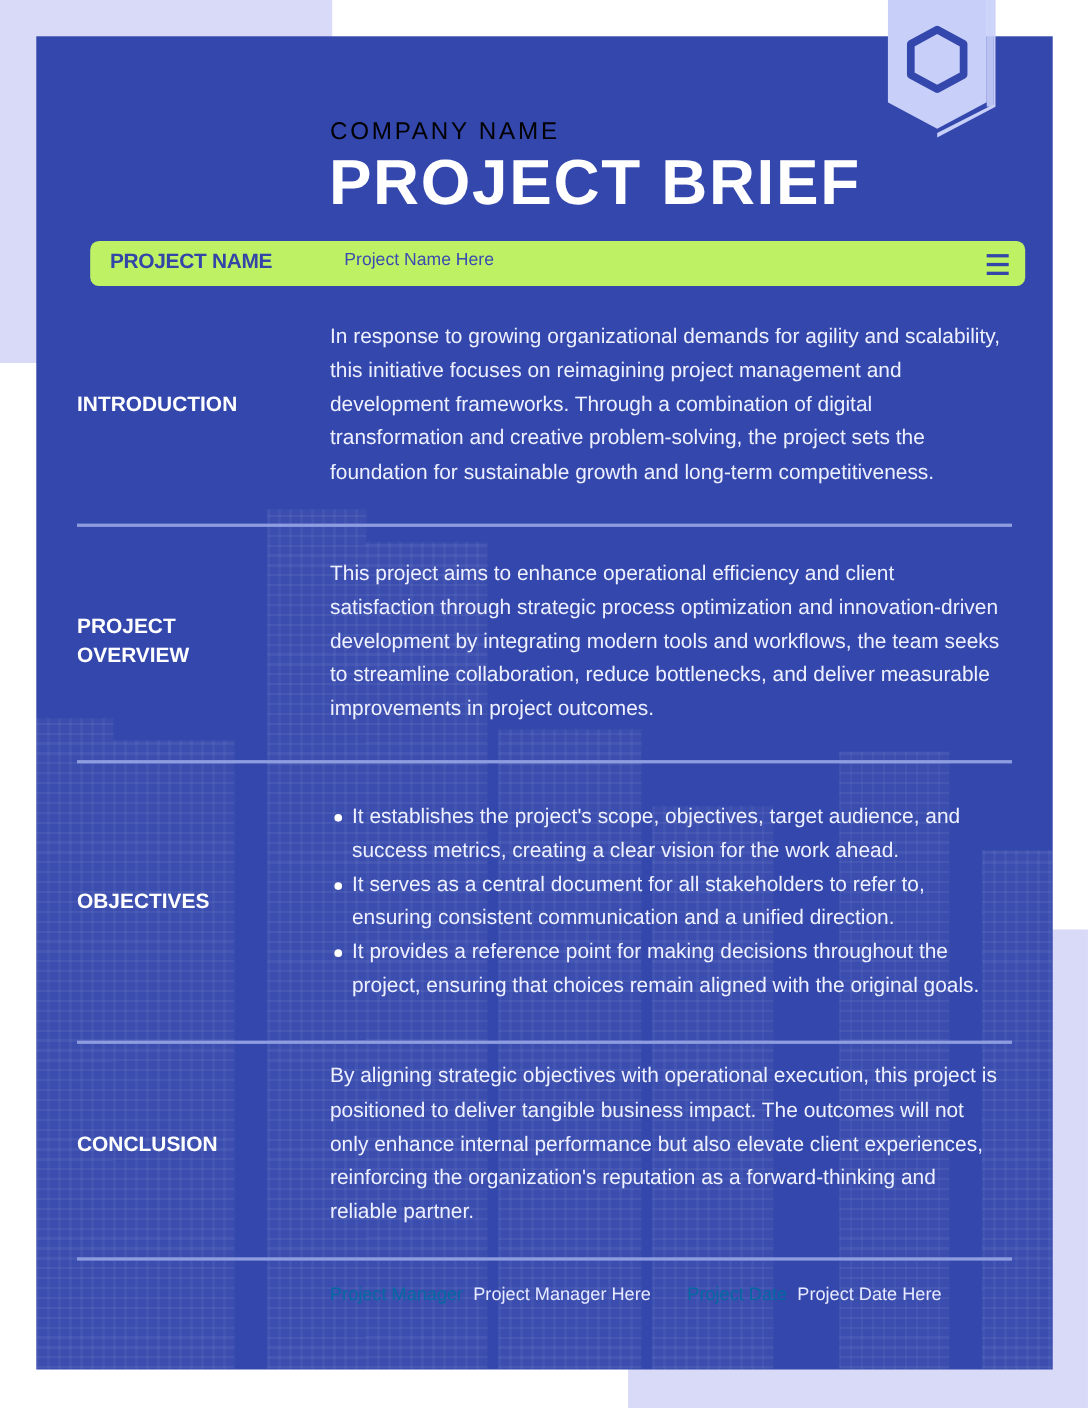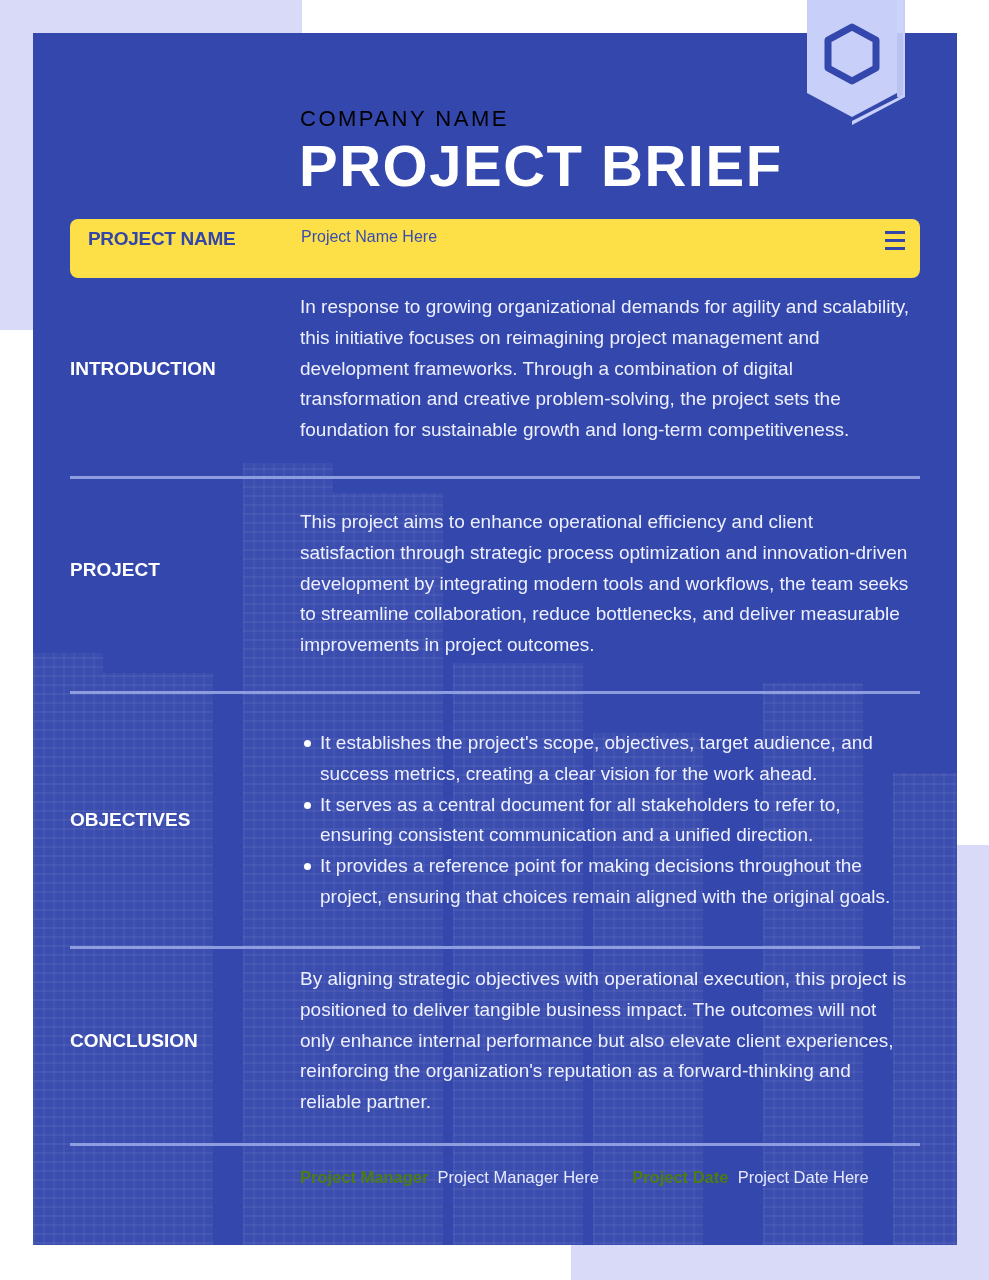--- a/index.html
+++ b/index.html
@@ -18,22 +18,22 @@
   .bldg { position: absolute; background: rgba(255,255,255,0.045);
     background-image: repeating-linear-gradient(0deg, rgba(255,255,255,0.05) 0 2px, transparent 2px 9px),
                       repeating-linear-gradient(90deg, rgba(255,255,255,0.04) 0 2px, transparent 2px 10px); }
 
   .badge { position: absolute; left: 807px; top: 0; width: 100px; height: 126px; }
 
   .company { position: absolute; left: 300px; top: 106px; color: #000000; font-size: 22px; letter-spacing: 2.5px; font-weight: 400; }
   .title { position: absolute; left: 299px; top: 134px; color: #ffffff; font-size: 58px; font-weight: 700; letter-spacing: 1.5px; line-height: 64px; text-align: right; }
 
   .name-bar {
-    position: absolute; left: 70px; top: 219px; width: 850px; height: 59px;
-    background: #fde047; border-radius: 8px;
+    position: absolute; left: 82px; top: 219px; width: 850px; height: 41px;
+    background: #bef264; border-radius: 8px;
   }
   .name-label { position: absolute; left: 18px; top: 9px; font-size: 19px; font-weight: 700; color: #3346a8; letter-spacing: -0.3px; }
   .name-value { position: absolute; left: 231px; top: 9px; font-size: 16px; color: #3a4cb0; }
   .menu-icon { position: absolute; right: 15px; top: 12px; width: 20px; height: 19px; }
   .menu-icon span { display: block; height: 3px; background: #3346a8; margin-bottom: 5px; }
 
   .section-label {
     position: absolute; left: 70px; width: 192px; 
     color: #ffffff; font-weight: 700; font-size: 19px; line-height: 27px;
   }
@@ -41,21 +41,21 @@
     position: absolute; left: 300px; width: 612px; color: #eef0ff;
     font-size: 19px; line-height: 30.8px;
   }
   .divider { position: absolute; left: 70px; width: 850px; height: 3px; background: #8e9ce0; }
 
   .bullets { list-style: none; }
   .bullets li { position: relative; padding-left: 20px; }
   .bullets li::before { content: ""; position: absolute; left: 4px; top: 12px; width: 7px; height: 7px; border-radius: 50%; background: #ffffff; }
 
   .footer { position: absolute; left: 300px; top: 1168px; font-size: 16.5px; color: #e6e9ff; white-space: nowrap; }
-  .footer b { color: #4d7c0f; font-weight: 700; }
+  .footer b { color: #0369a1; font-weight: 400; }
   .footer .gap { display: inline-block; width: 24px; }
 </style>
 </head>
 <body>
 
 <div class="bg-shape-tl"></div>
 <div class="bg-shape-br"></div>
 
 <div class="panel">
   <div class="skyline">
@@ -91,20 +91,21 @@
       <span></span>
     </div>
 </div>
 
 <div class="section-label" style="top:355px;">INTRODUCTION</div>
 <div class="section-text" style="top:292px;">In response to growing organizational demands for agility and scalability, this initiative focuses on reimagining project management and development frameworks. Through a combination of digital transformation and creative problem-solving, the project sets the foundation for sustainable growth and long-term competitiveness.</div>
 <div class="divider" style="top:476px;"></div>
 
 <div class="section-label" style="top:556px;">
   <div>PROJECT</div>
+  <div>OVERVIEW</div>
 </div>
 <div class="section-text" style="top:507px;">This project aims to enhance operational efficiency and client satisfaction through strategic process optimization and innovation-driven development by integrating modern tools and workflows, the team seeks to streamline collaboration, reduce bottlenecks, and deliver measurable improvements in project outcomes.</div>
 <div class="divider" style="top:691px;"></div>
 
 <div class="section-label" style="top:806px;">OBJECTIVES</div>
 <ul class="section-text bullets" style="top:728px;">
   <li>It establishes the project's scope, objectives, target audience, and success metrics, creating a clear vision for the work ahead.</li>
   <li> It serves as a central document for all stakeholders to refer to, ensuring consistent communication and a unified direction.</li>
   <li>It provides a reference point for making decisions throughout the project, ensuring that choices remain aligned with the original goals.</li>
 </ul>

